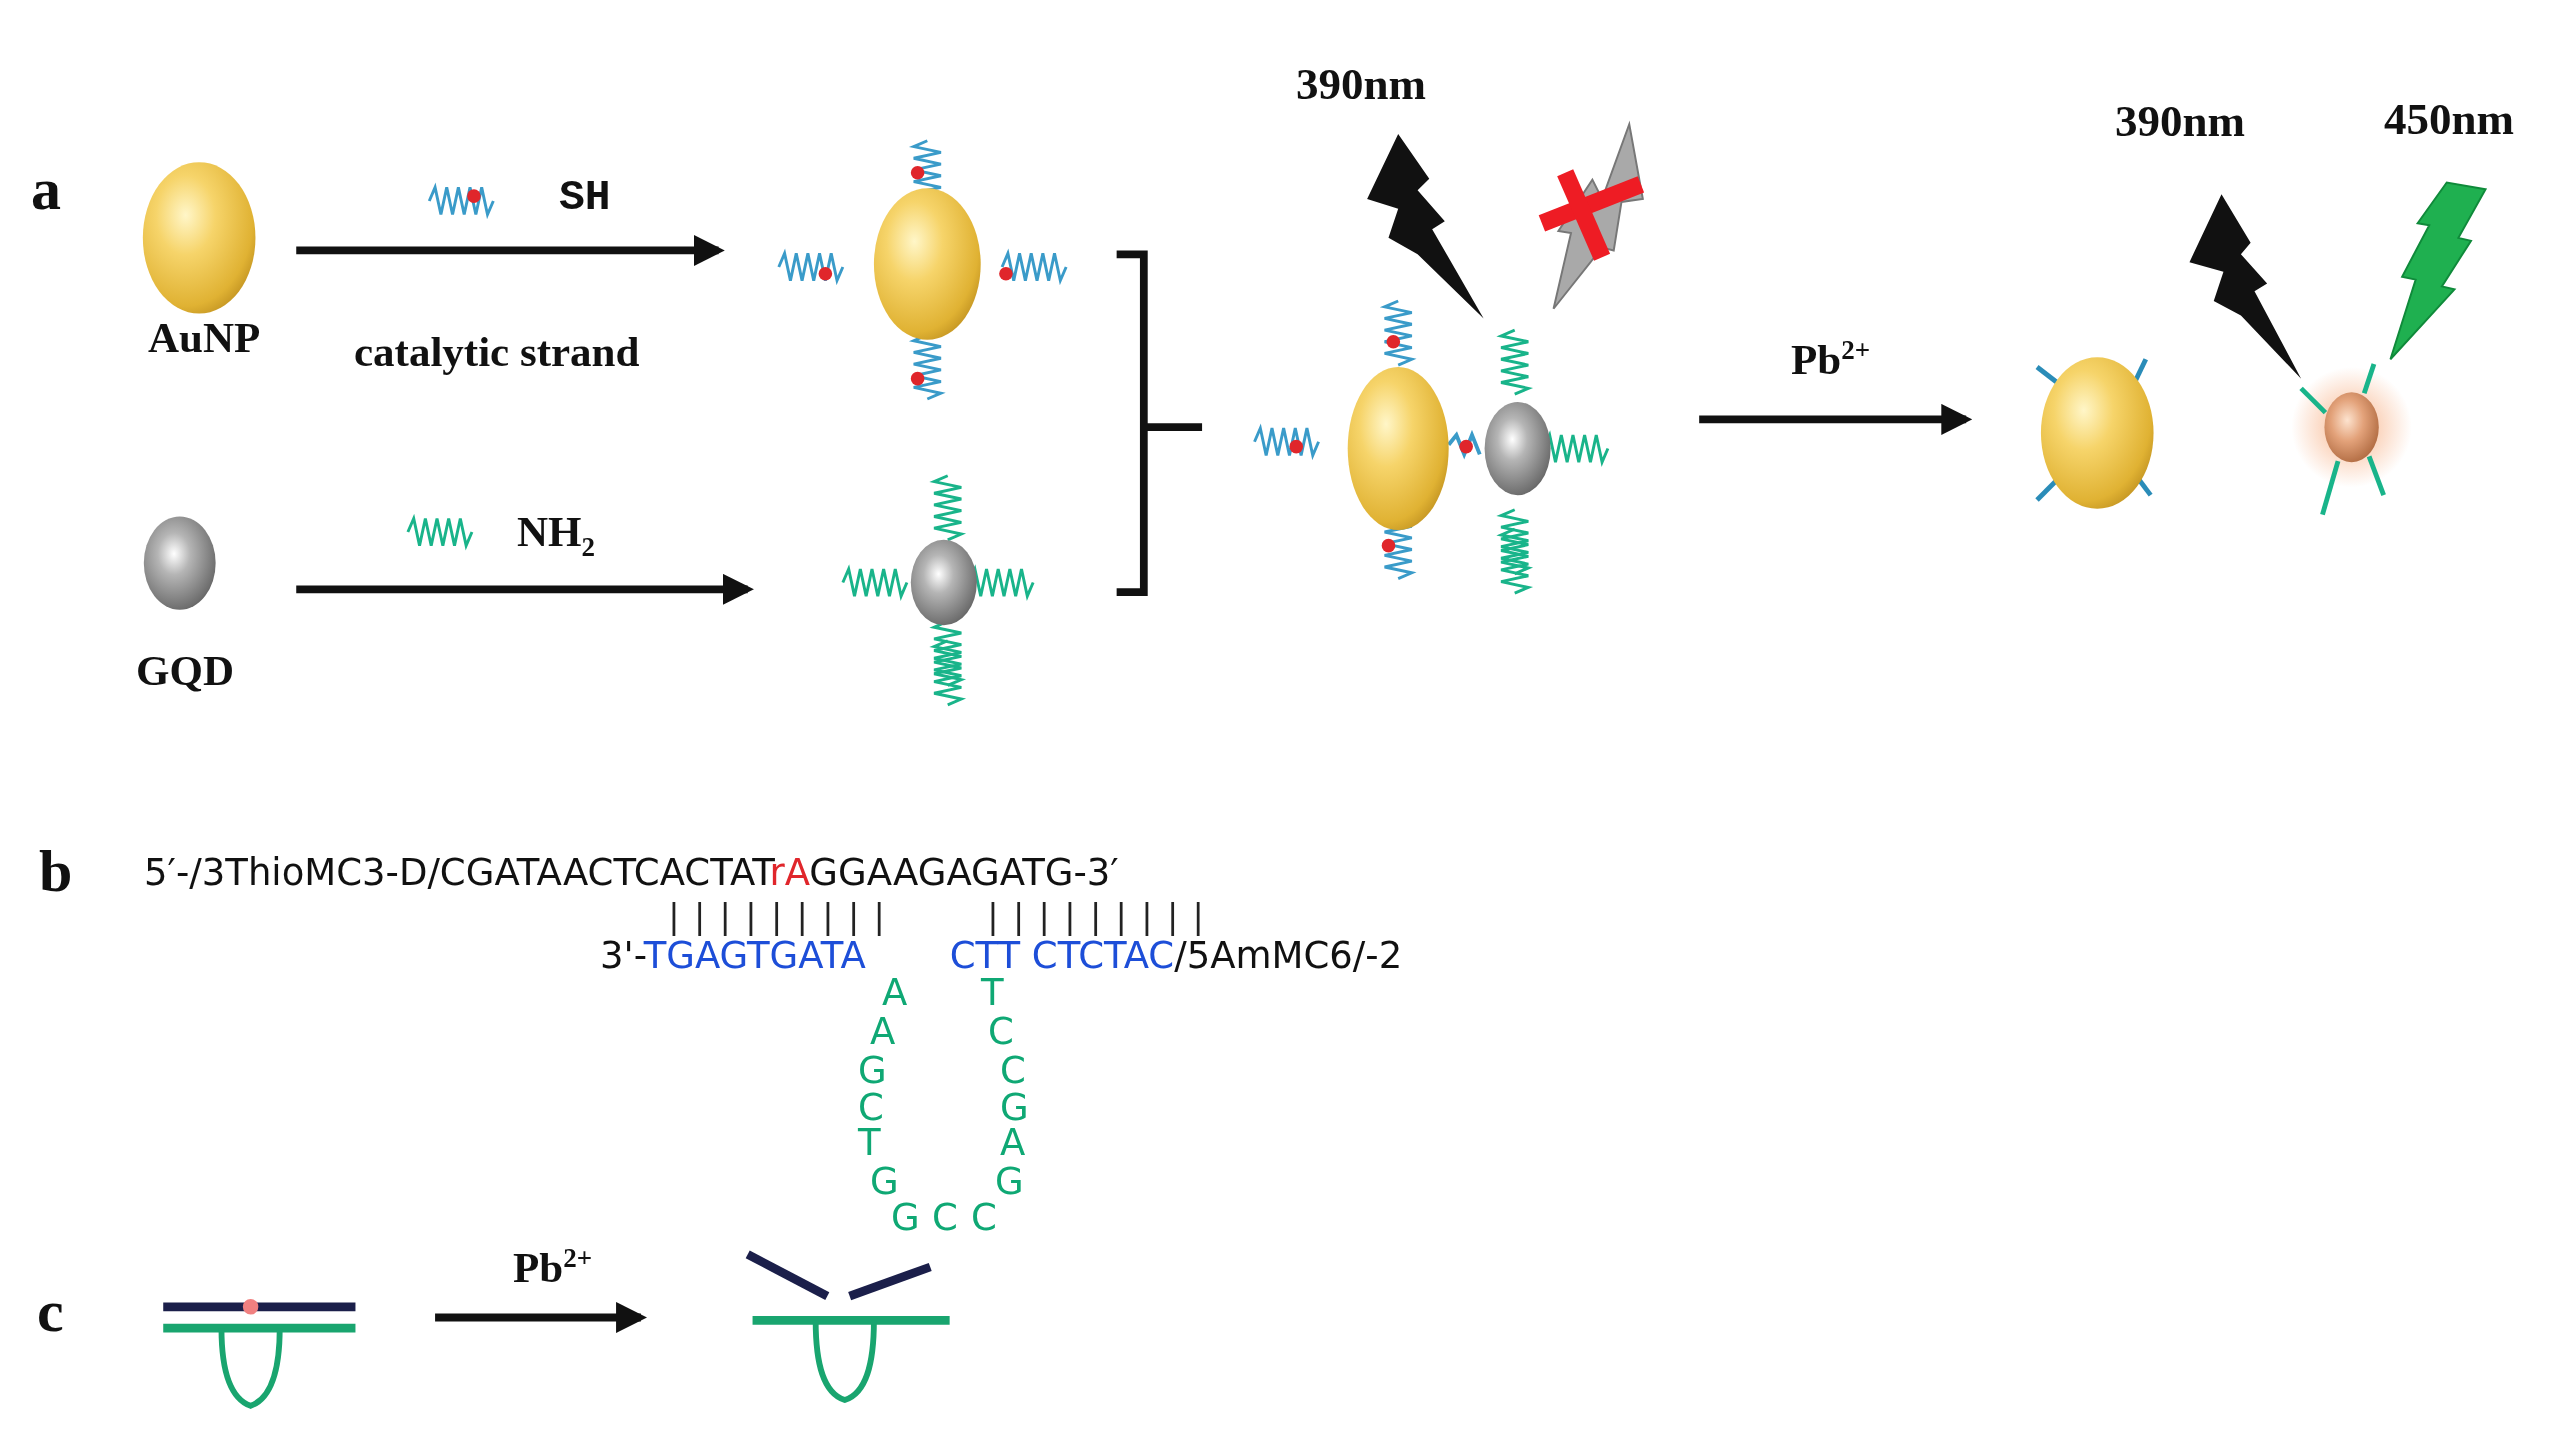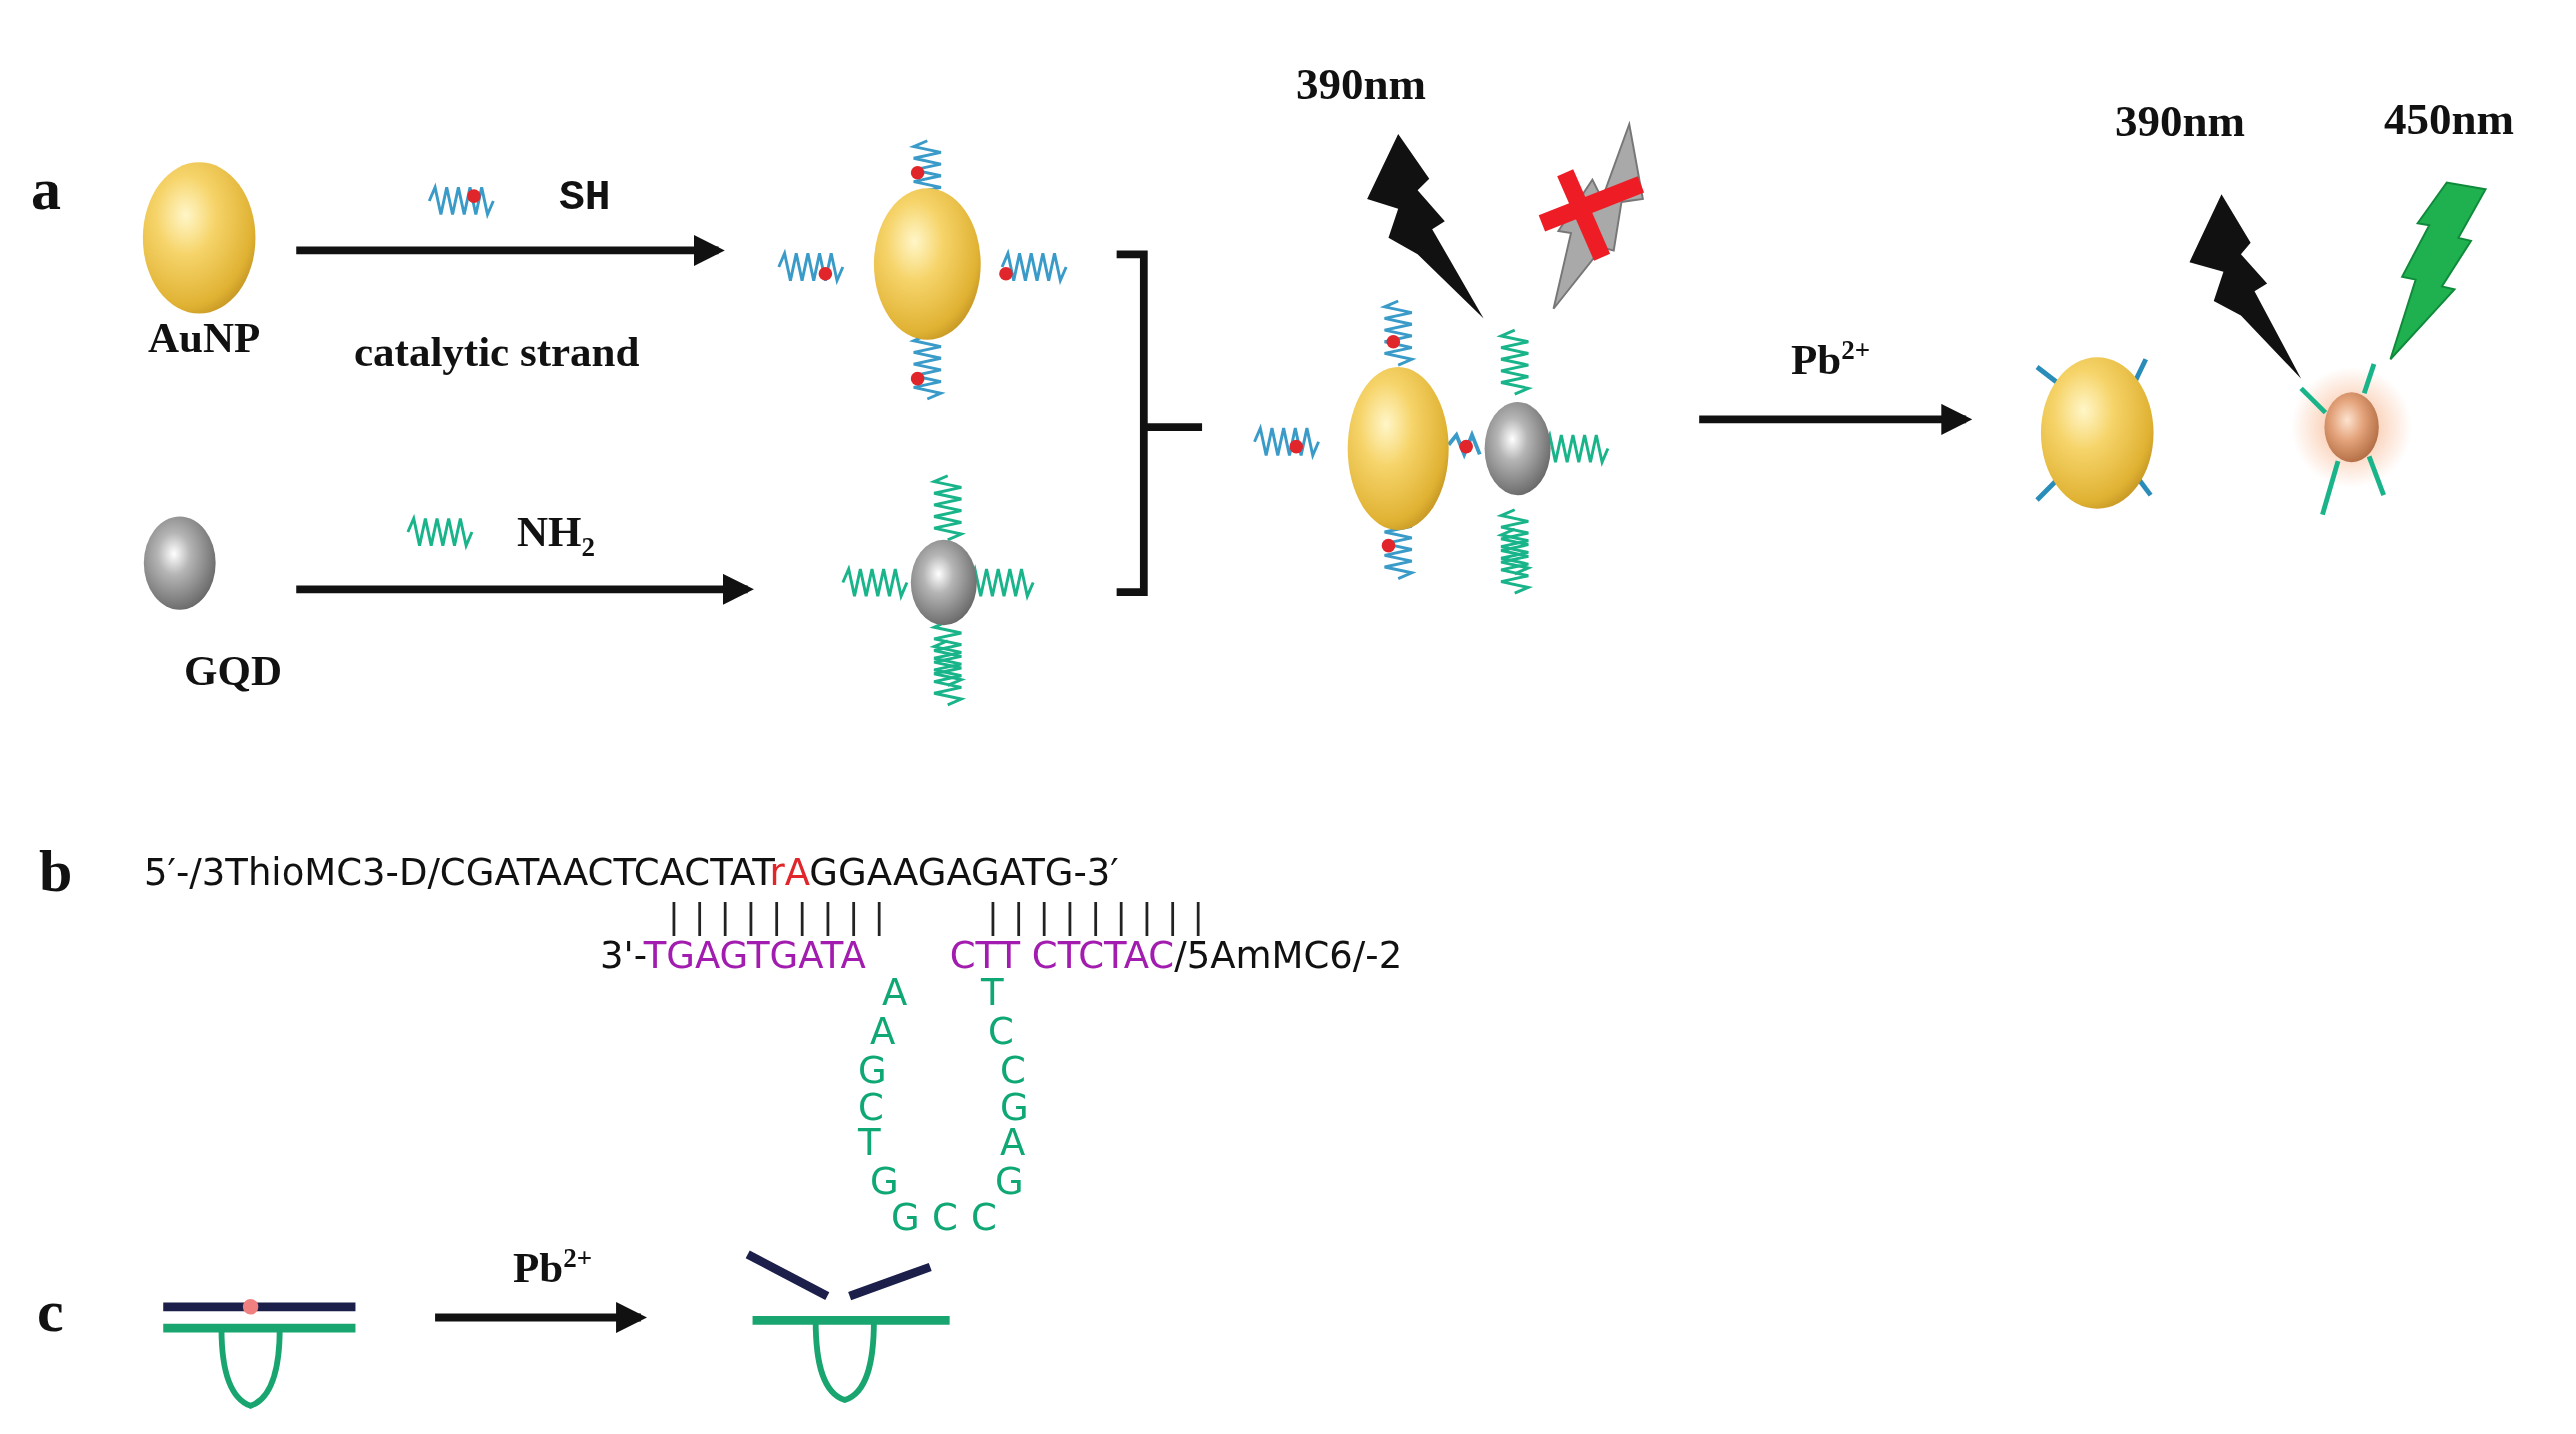--- a/index.html
+++ b/index.html
@@ -7,21 +7,21 @@
   .abs { position:absolute; }
   .serif { font-family:"Liberation Serif","DejaVu Serif",serif; font-weight:bold; color:#111; }
   .sans { font-family:"DejaVu Sans","Liberation Sans",sans-serif; font-weight:normal; }
   .panel-label { font-size:60px; }
   .lbl { font-size:43px; white-space:nowrap; }
   .nm { font-size:45px; white-space:nowrap; }
   svg.full { position:absolute; left:0; top:0; }
   .seq { font-size:37px; white-space:nowrap; letter-spacing:0px; }
   .blk { color:#111; }
   .red { color:#e0262b; }
-  .grn { color:#a21caf; }
+  .grn { color:#1d4ed8; }
   .loop-letter { position:absolute; font-size:37px; color:#0fa874; }
   .ticks { font-size:33px; color:#222; letter-spacing:5.8px; font-family:"DejaVu Sans Mono",monospace; }
 </style>
 </head>
 <body>
 
 <svg class="full" width="2576" height="1434" viewBox="0 0 2653 1477">
   <defs>
     <radialGradient id="goldGrad" cx="0.38" cy="0.35" r="0.75">
       <stop offset="0" stop-color="#fff6c8"></stop>
@@ -163,21 +163,21 @@
     <line x1="775" y1="1360" x2="978" y2="1360" stroke="#19a56f" stroke-width="9"></line>
     <path d="M840,1360 C840,1405 848,1435 870,1442 C892,1435 900,1405 900,1360" fill="none" stroke="#19a56f" stroke-width="6"></path>
   </g>
 </svg>
 
 <div class="abs serif panel-label" style="left:31px;top:155px;">a</div>
 <div class="abs serif lbl" style="left:148px;top:313px;">AuNP</div>
 <div class="abs serif lbl" style="left:559px;top:173px;font-family:Liberation Mono, monospace;">SH</div>
 <div class="abs serif lbl" style="left:354px;top:284px;margin-top:43px;">catalytic strand</div>
 
-<div class="abs serif lbl" style="left:136px;top:646px;margin-left:48px;">GQD</div>
+<div class="abs serif lbl" style="left:136px;top:646px;">GQD</div>
 <div class="abs serif lbl" style="left:517px;top:507px;">
   <span>NH</span><sub style="font-size:27px;">2</sub>
 </div>
 <div class="abs serif lbl" style="left:359px;top:621px;"></div>
 
 <div class="abs serif nm" style="left:1296px;top:58px;">390nm</div>
 <div class="abs serif lbl" style="left:1791px;top:335px;">
   <span>Pb</span><sup style="font-size:27px;">2+</sup>
 </div>
 <div class="abs serif nm" style="left:2115px;top:95px;">390nm</div>

